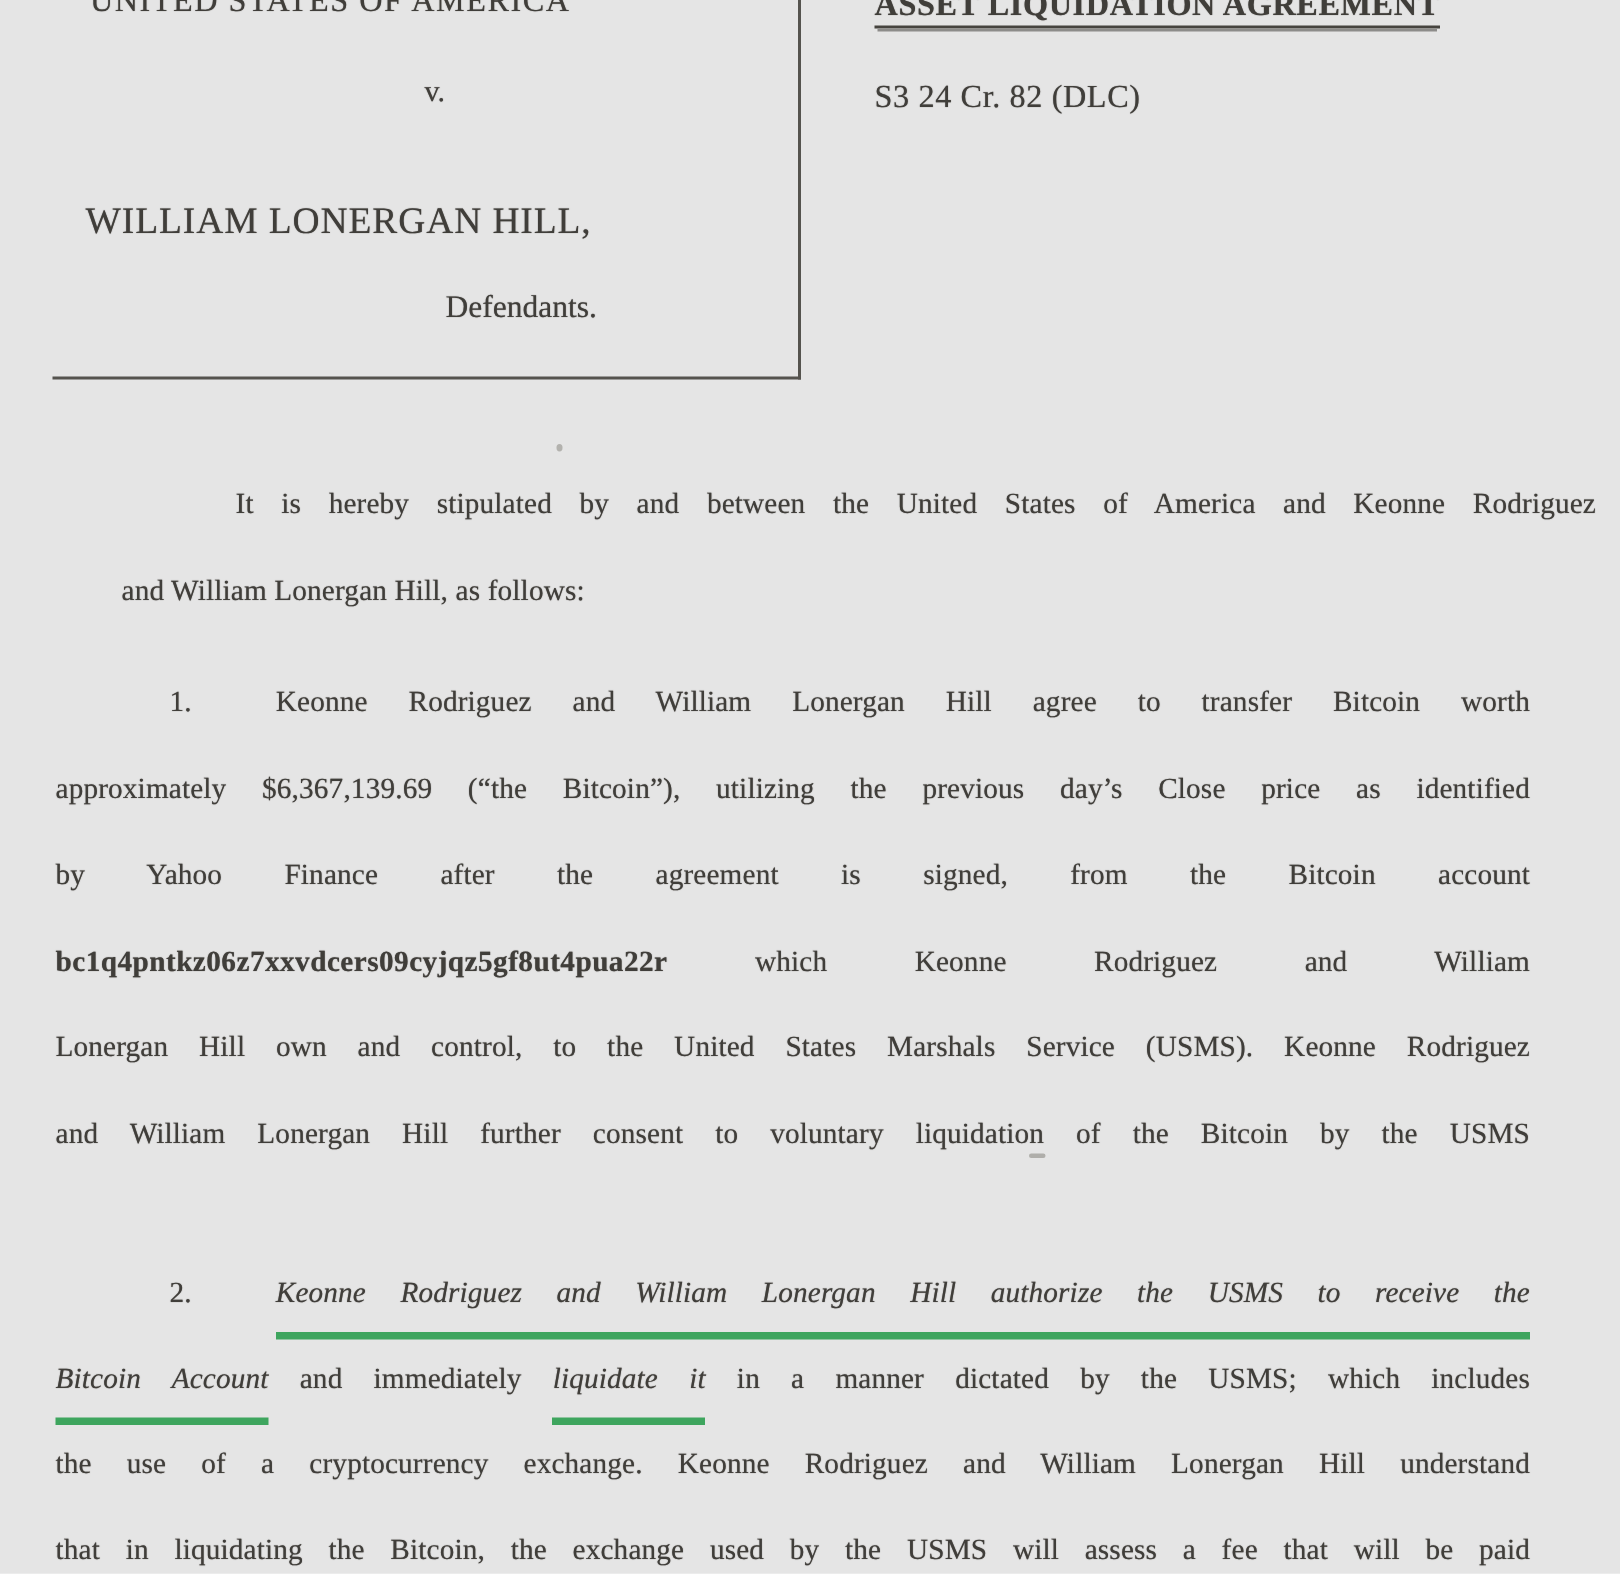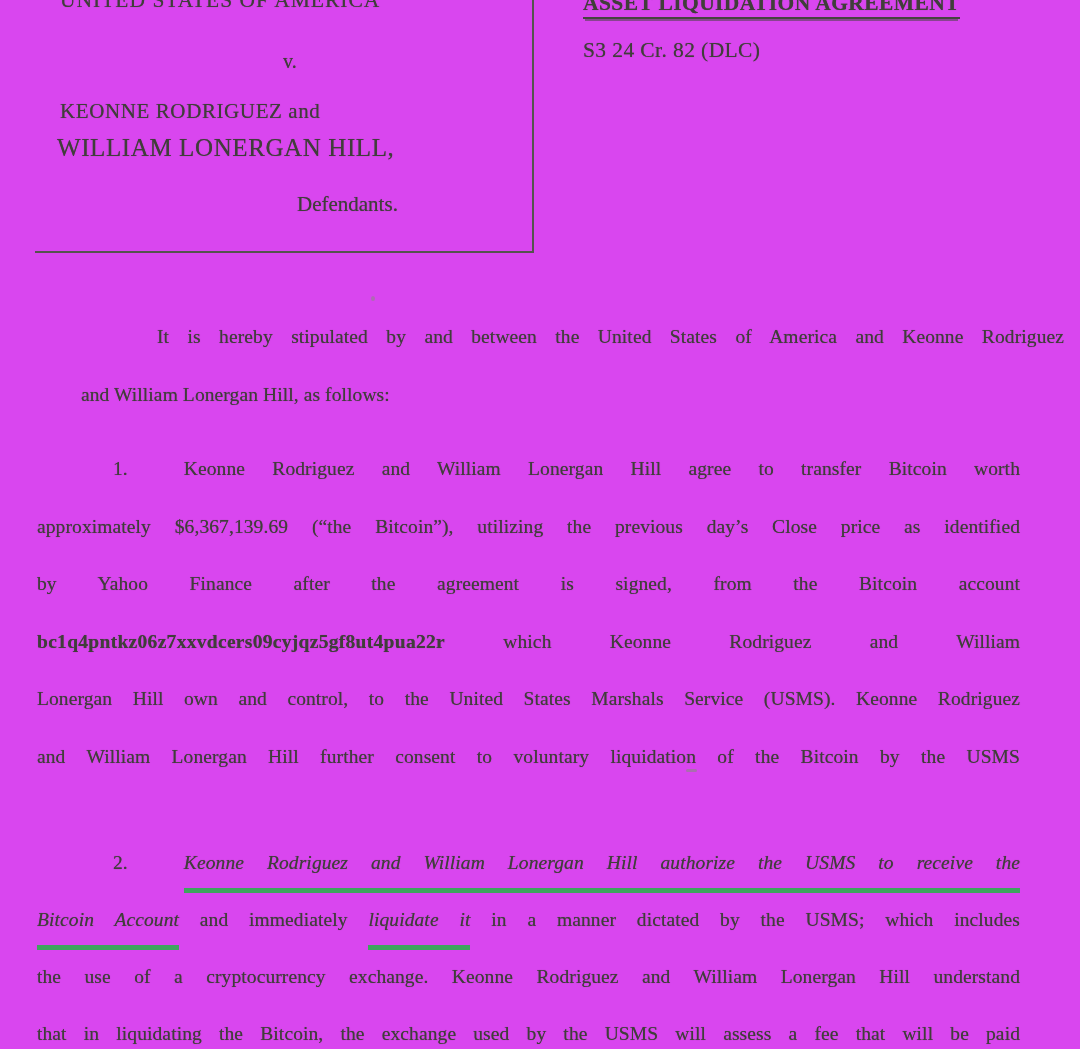--- a/index.html
+++ b/index.html
@@ -28,21 +28,21 @@
   
   .doc-title{
     position:absolute;left:583px;top:-9px;
     font-size:21.5px;font-weight:bold;letter-spacing:0.4px;
     white-space:nowrap;
     padding-bottom:1px;
     border-bottom:2px solid #46443f;
     box-shadow:0 4px 0 -2px rgba(70,68,63,0.55);
   }
   .case-no{
-    position:absolute;left:583px;top:38px;
+    position:absolute;left:583px;top:52px;
     font-size:21.5px;letter-spacing:0.4px;white-space:nowrap;
   }
   
   .body-block{
     position:absolute;left:37px;width:983px;
     font-size:19.5px;letter-spacing:0.1px;
   }
   .intro{top:308px;margin-left:44px;}
   .para-1{top:440px;}
   .para-2{top:834px;}
@@ -65,26 +65,25 @@
     font-style:italic;
   }
   
   .speck{position:absolute;background:#8a8882;border-radius:50%;}
   .speck-1{left:371px;top:296px;width:4px;height:5px;opacity:.55;}
   .speck-2{left:686px;top:769px;width:11px;height:2.5px;border-radius:2px;opacity:.6;}
 </style>
 </head>
 <body>
 
-<div class="page" style="background: #d946ef; color: rgb(64, 62, 58);">
+<div class="page" style="background: #e5e5e5; color: rgb(64, 62, 58);">
 
   <div class="caption-box">
     <div class="plaintiff">UNITED STATES OF AMERICA</div>
     <div class="versus">v.</div>
-    <div class="defendant-1">KEONNE RODRIGUEZ and</div>
     <div class="defendant-2">WILLIAM LONERGAN HILL,</div>
     <div class="def-label">Defendants.</div>
   </div>
 
   <div class="doc-title">ASSET LIQUIDATION AGREEMENT</div>
   <div class="case-no">S3 24 Cr. 82 (DLC)</div>
 
   <div class="body-block intro">
     <div class="line j"><span class="indent"></span><span>It is hereby stipulated by and between the United States of America and Keonne Rodriguez</span></div>
     <div class="line"><span>and William Lonergan Hill, as follows:</span></div>

